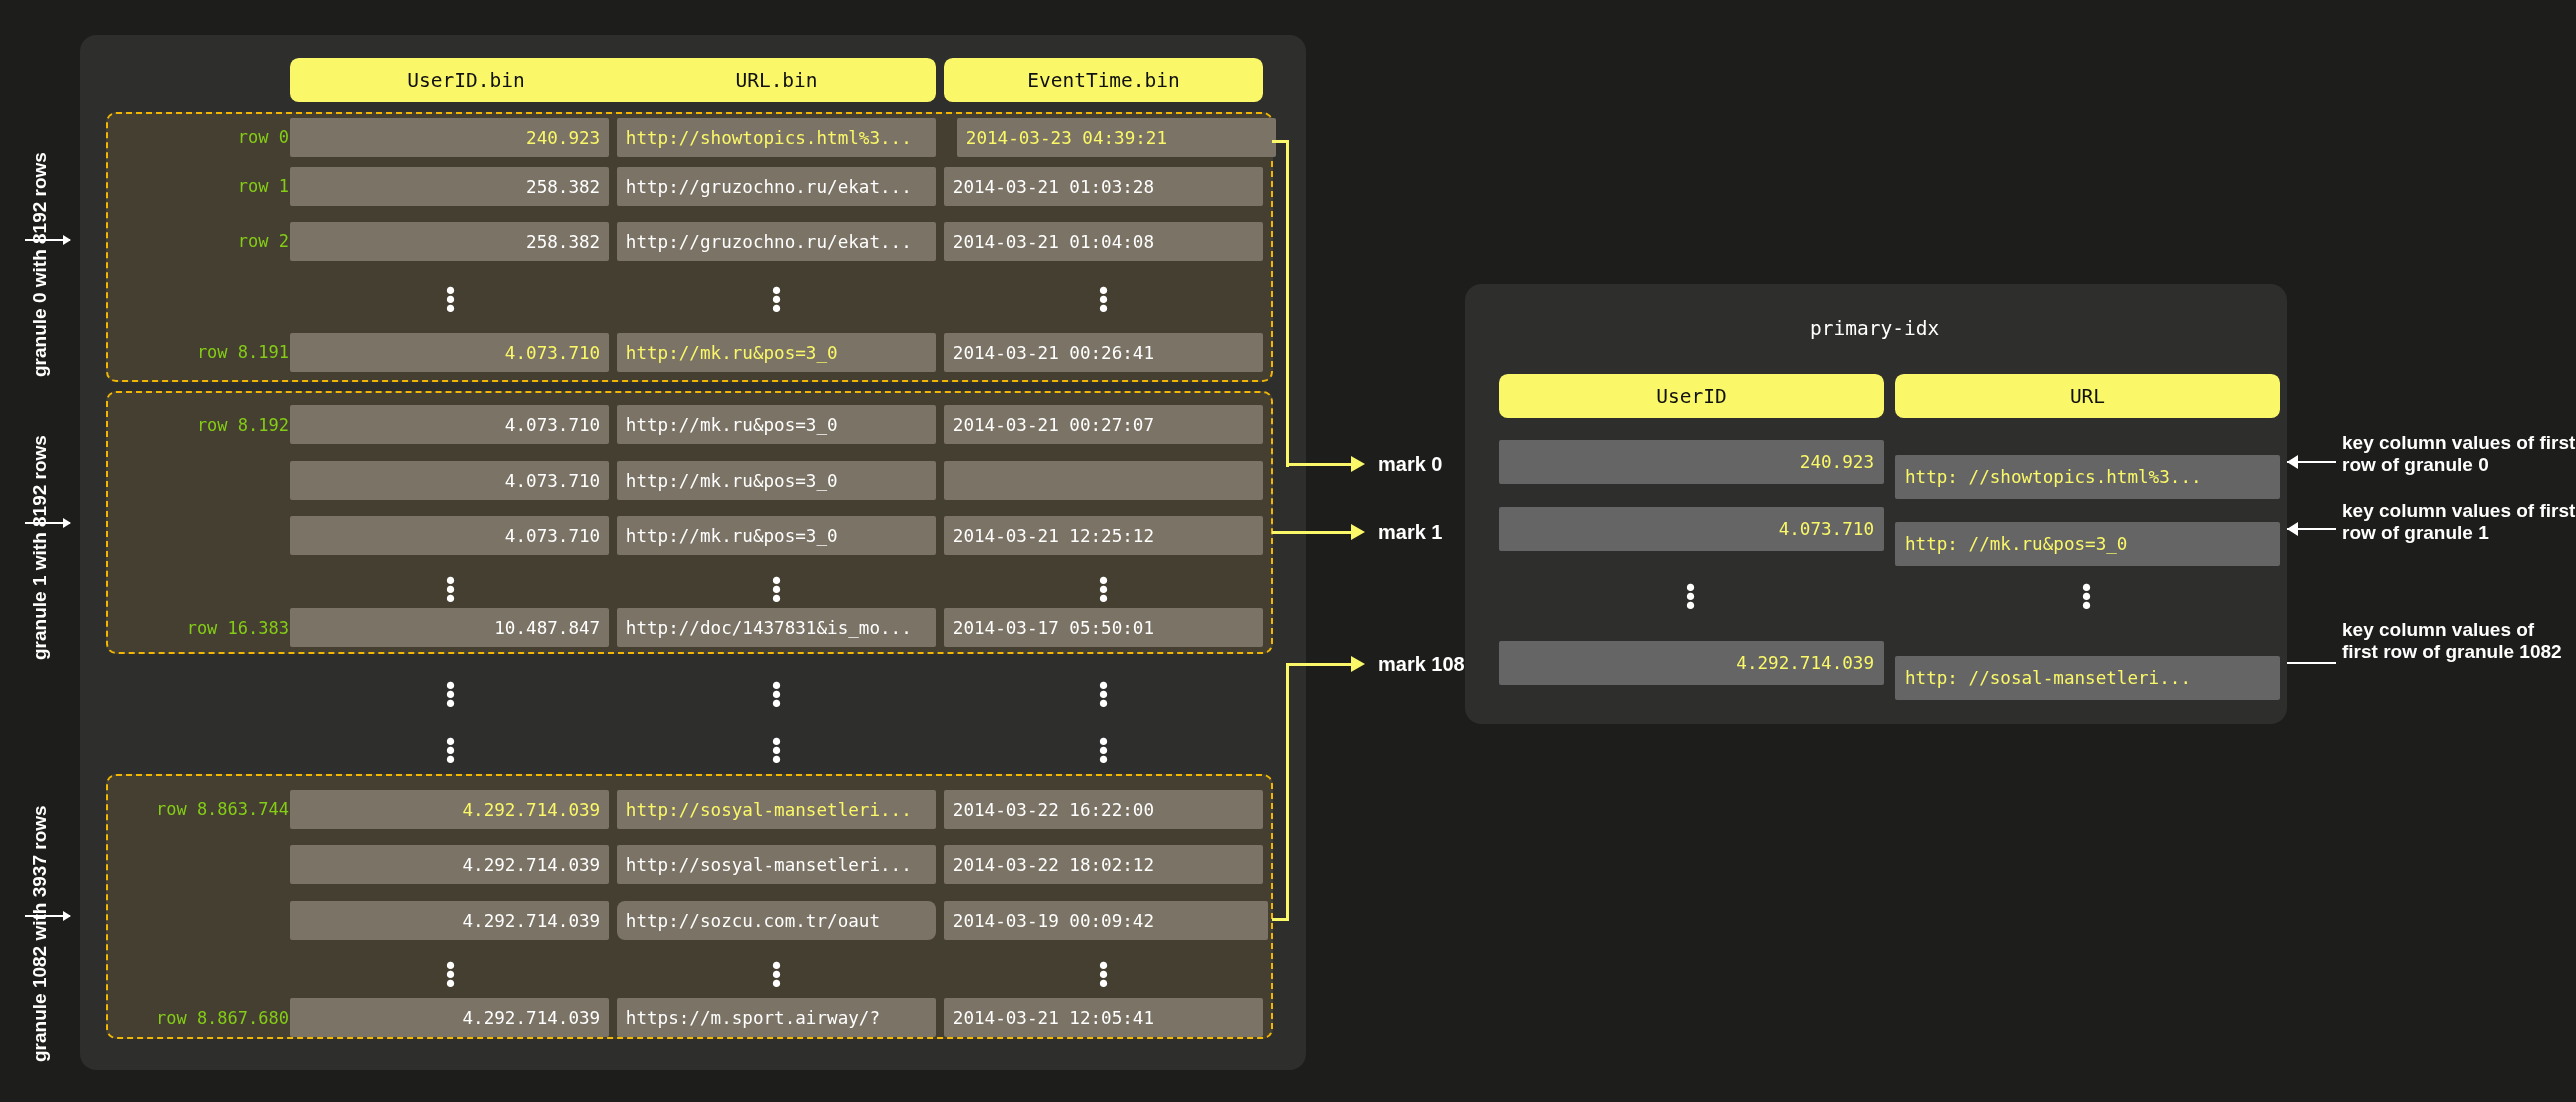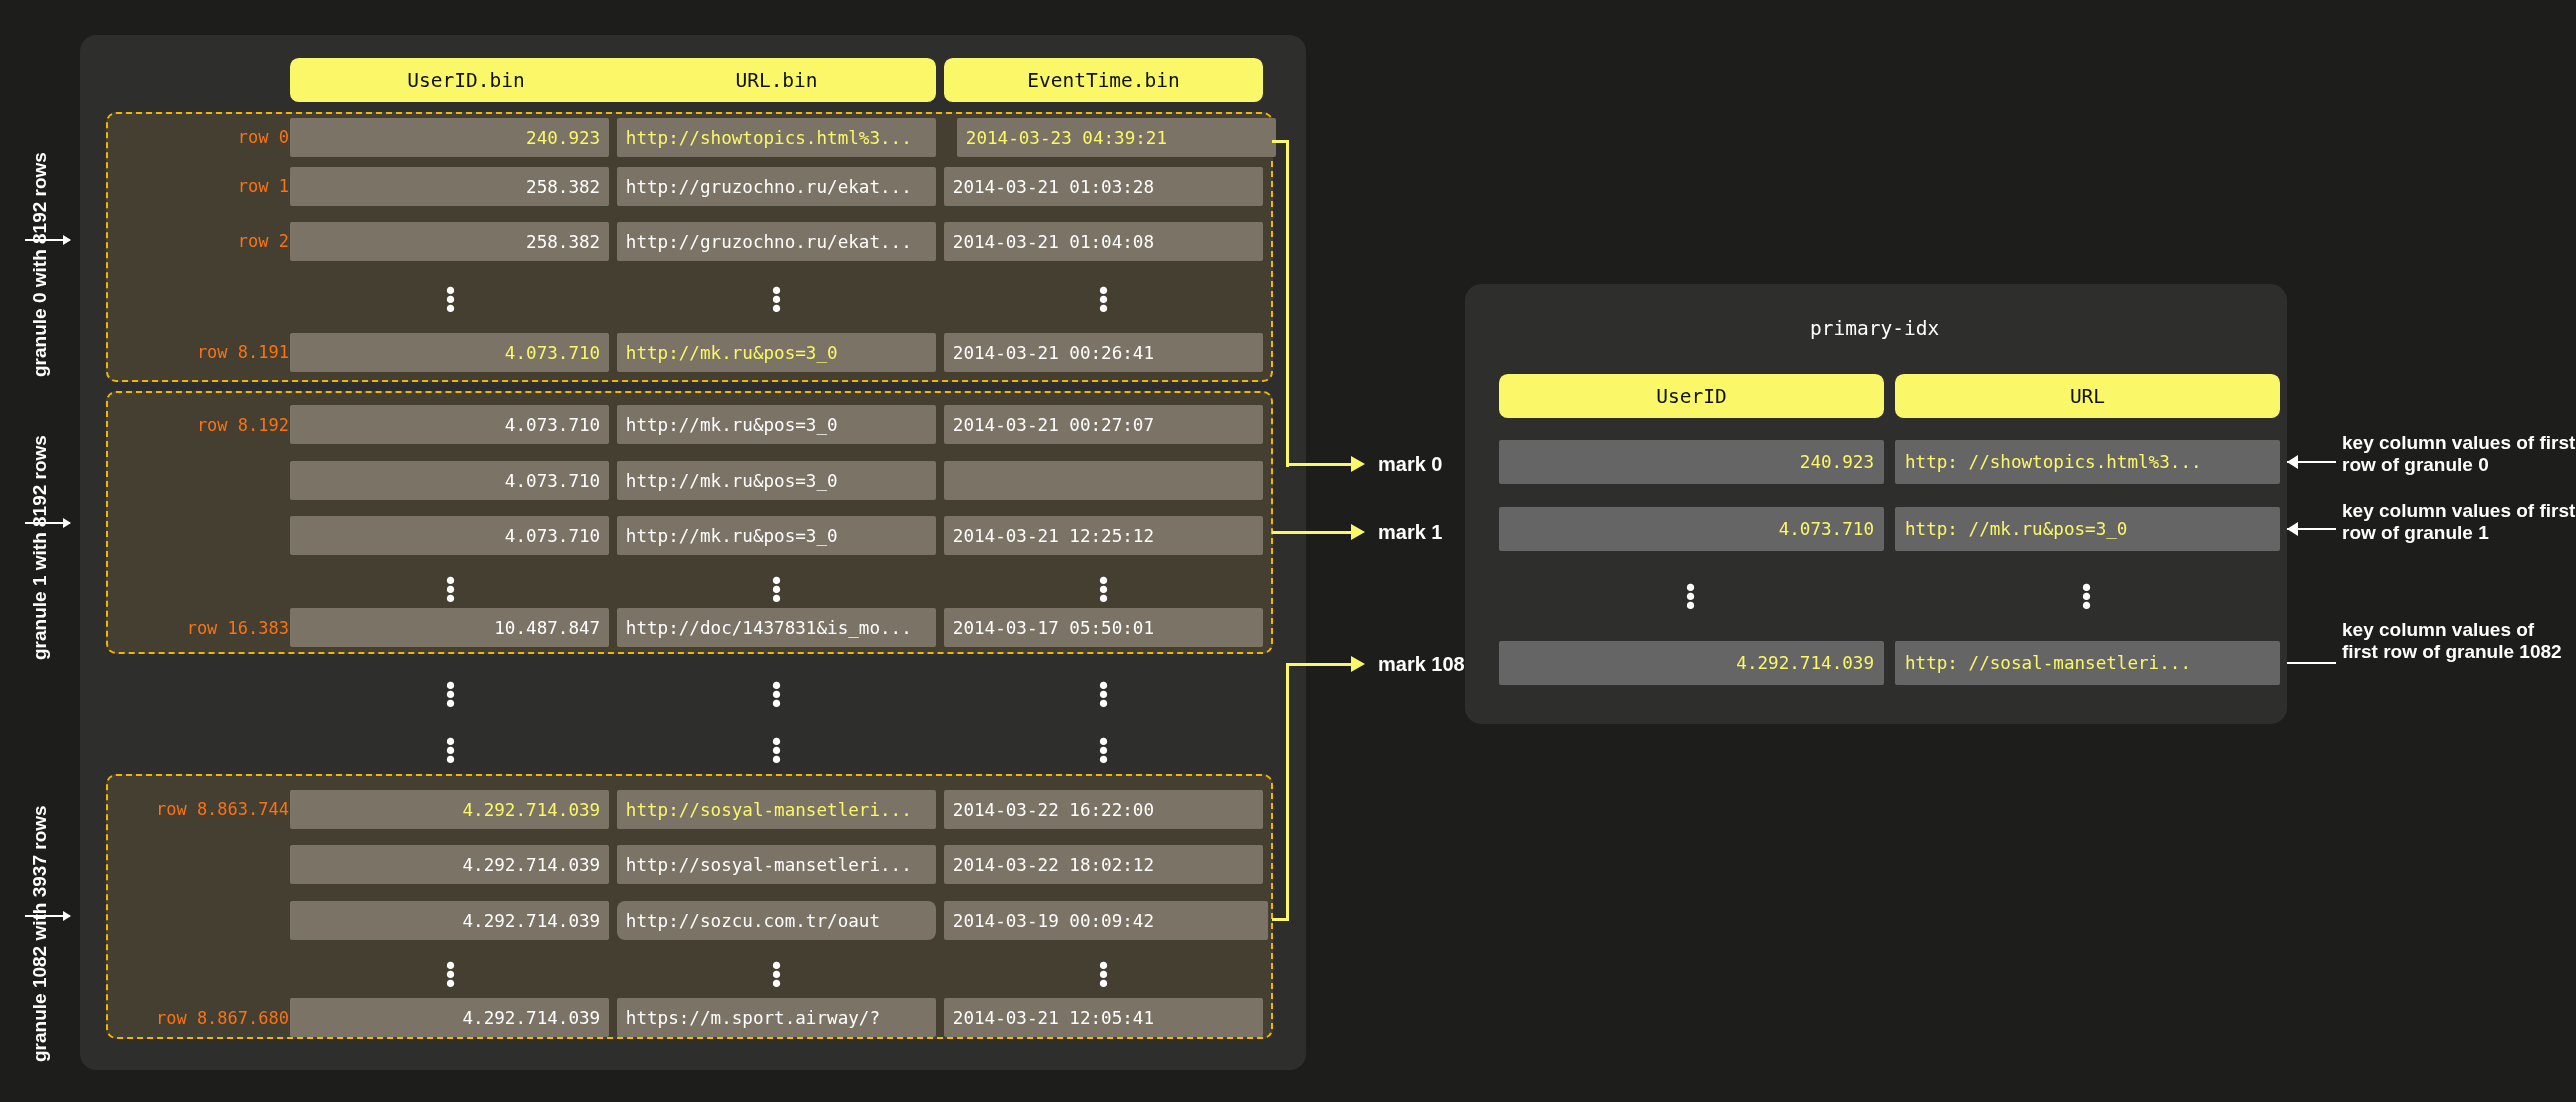--- a/index.html
+++ b/index.html
@@ -64,21 +64,21 @@
   .granule {
     position: absolute;
     border: 2.5px dashed #f2b705;
     border-radius: 10px;
     background: rgba(120,104,62,0.30);
   }
 
   
   .rowlabel {
     position: absolute;
-    color: #f97316;
+    color: #84cc16;
     font-family: "DejaVu Sans Mono", monospace;
     font-size: 17px;
     text-align: right;
     white-space: nowrap;
     height: 26.4px;
     line-height: 26.4px;
   }
   .cell {
     position: absolute;
     background: #7b7365;
@@ -149,21 +149,21 @@
     font-family: "DejaVu Sans Mono", monospace;
     font-size: 17.6px;
     color: #faf868;
     display: flex;
     align-items: center;
     padding: 0 10px;
     white-space: nowrap;
     overflow: hidden;
   }
   .icell.num { justify-content: flex-end; }
-  .icell.txt { justify-content: flex-start; }
+  .icell.txt { justify-content: flex-start; margin-top: 15px; }
 
   
   .anno {
     position: absolute;
     color: #ffffff;
     font-weight: 700;
     font-size: 19px;
     line-height: 1.18;
     width: 251px;
   }

